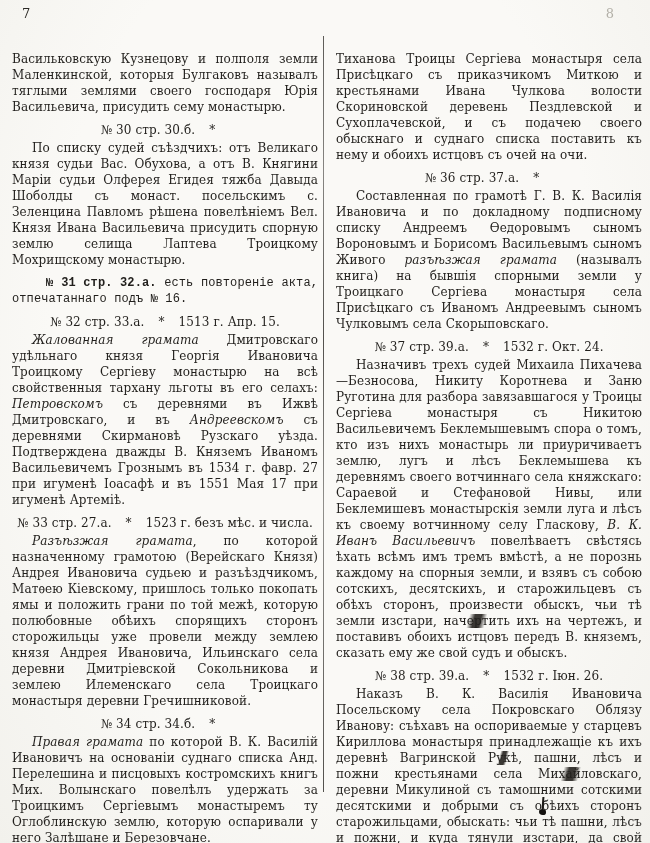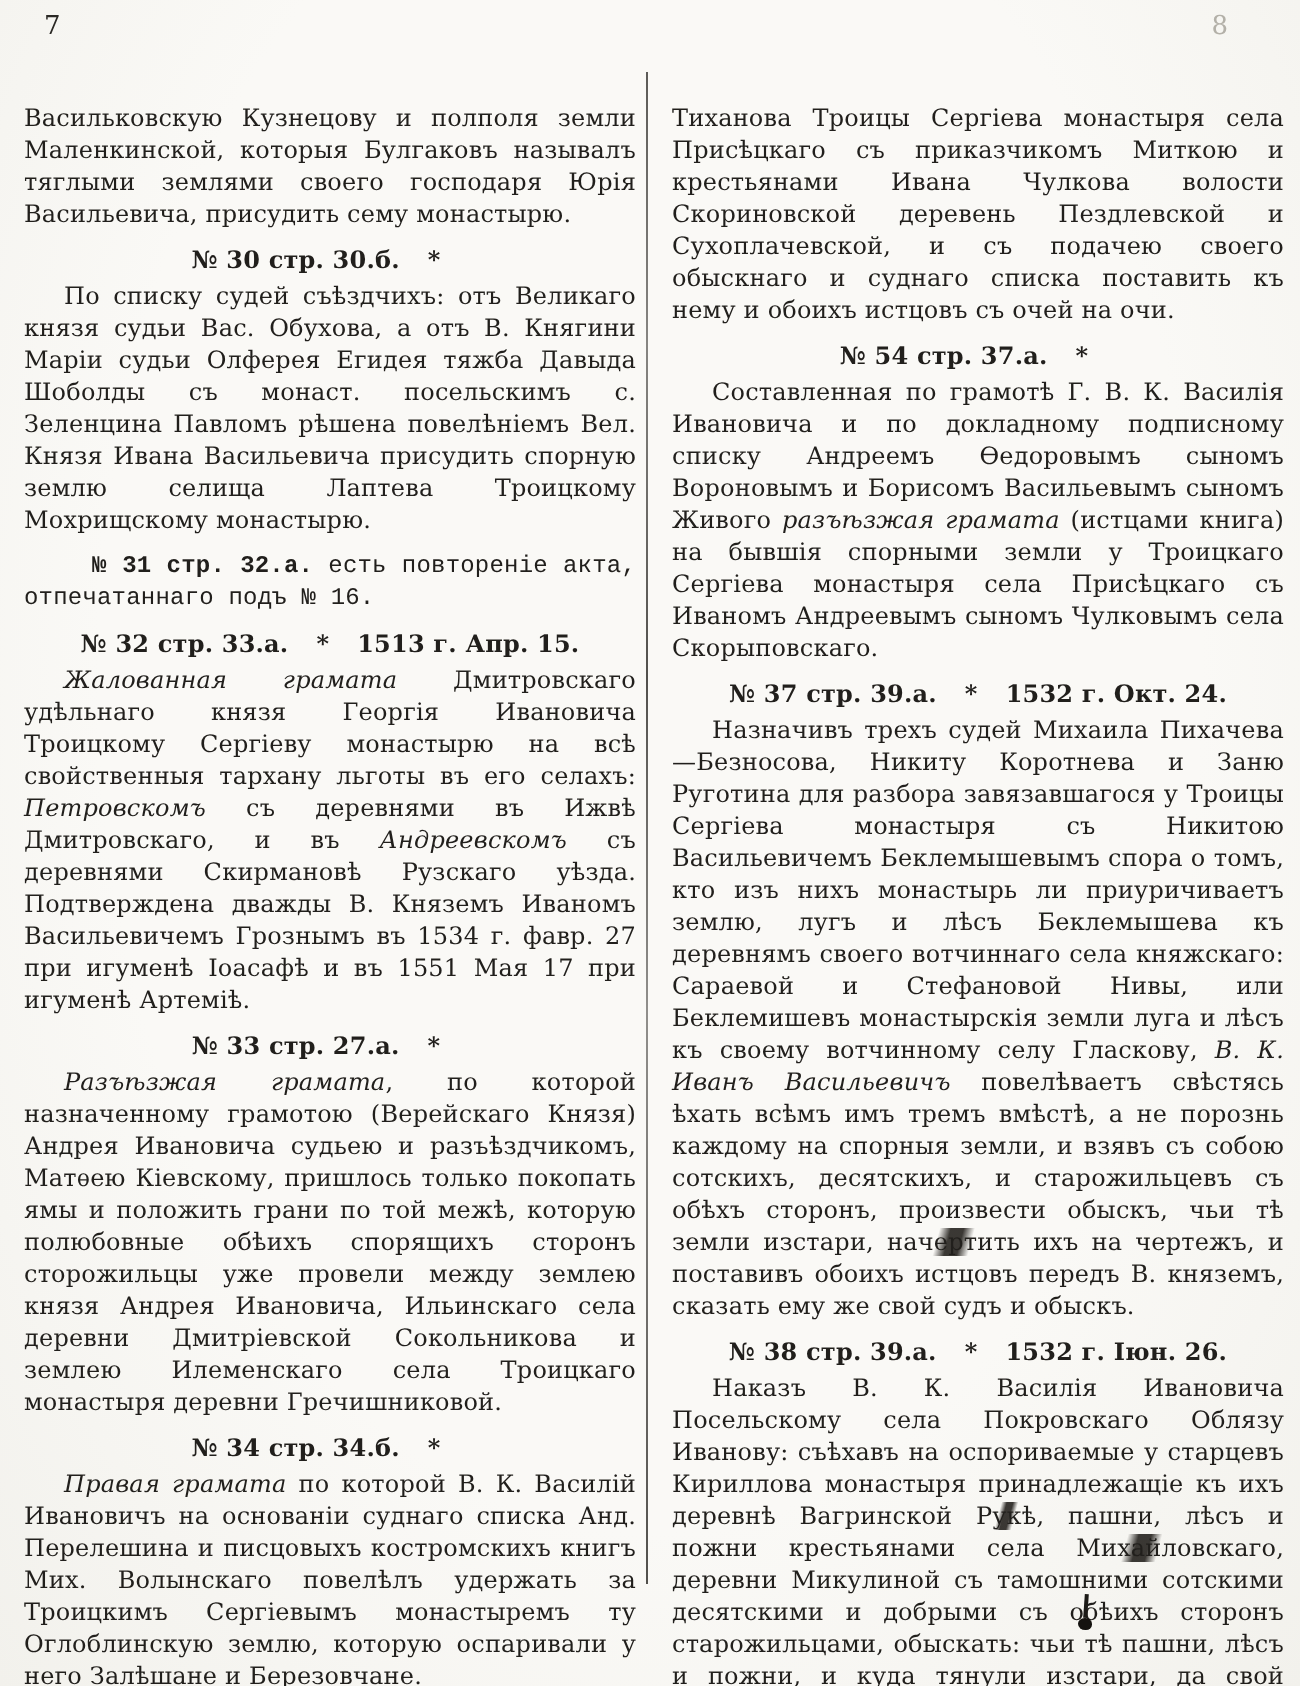--- a/index.html
+++ b/index.html
@@ -54,21 +54,21 @@
   .col p {
     margin: 0;
     text-indent: 20px;
   }
   .col p.noindent { text-indent: 0; margin-top: 17px; }
   .col p.entrynote { text-indent: 34px; margin-top: 7px; font-family: Liberation Mono, monospace; }
   .entry-head {
     display: flex;
     justify-content: center;
     align-items: flex-end;
-    font-weight: bold;
+    font-weight: normal;
     margin: 7px 0 2px 0;
     white-space: nowrap;
   }
   .eh-star { margin: 0 14px; }
   .run-b { font-weight: bold; }
   .run-i { font-style: italic; }
   .run-strike {
     background-image: linear-gradient(105deg,
       rgba(25,22,18,0) 38%, rgba(25,22,18,.85) 46%,
       rgba(25,22,18,.85) 55%, rgba(25,22,18,0) 63%);
@@ -118,40 +118,41 @@
         <p class="entrynote"><span class="run-b">№ 31 стр. 32.а. </span><span>есть повтореніе акта, отпечатаннаго подъ № 16.</span></p>
         <div class="entry-head">
           <span class="eh-num">№ 32 стр. 33.а.</span>
           <span class="eh-star">*</span>
           <span class="eh-date">1513 г. Апр. 15.</span>
         </div>
         <p><span class="run-i">Жалованная грамата</span><span> Дмитровскаго удѣльнаго князя Георгія Ивановича Троицкому Сергіеву монастырю на всѣ свойственныя тархану льготы въ его селахъ: </span><span class="run-i">Петровскомъ</span><span> съ деревнями въ Ижвѣ Дмитровскаго, и въ </span><span class="run-i">Андреевскомъ</span><span> съ деревнями Скирмановѣ Рузскаго уѣзда. Подтверждена дважды В. Княземъ Иваномъ Васильевичемъ Грознымъ въ 1534 г. фавр. 27 при игуменѣ Іоасафѣ и въ 1551 Мая 17 при игуменѣ Артеміѣ.</span></p>
         <div class="entry-head">
           <span class="eh-num">№ 33 стр. 27.а.</span>
           <span class="eh-star">*</span>
+          <span class="eh-date">1523 г. безъ мѣс. и числа.</span>
         </div>
         <p><span class="run-i">Разъѣзжая грамата</span><span>, по которой назначенному грамотою (Верейскаго Князя) Андрея Ивановича судьею и разъѣздчикомъ, Матѳею Кіевскому, пришлось только покопать ямы и положить грани по той межѣ, которую полюбовные обѣихъ спорящихъ сторонъ сторожильцы уже провели между землею князя Андрея Ивановича, Ильинскаго села деревни Дмитріевской Сокольникова и землею Илеменскаго села Троицкаго монастыря деревни Гречишниковой.</span></p>
         <div class="entry-head">
           <span class="eh-num">№ 34 стр. 34.б.</span>
           <span class="eh-star">*</span>
         </div>
         <p><span class="run-i">Правая грамата</span><span> по которой В. К. Василій Ивановичъ на основаніи суднаго списка Анд. Перелешина и писцовыхъ костромскихъ книгъ Мих. Волынскаго повелѣлъ удержать за Троицкимъ Сергіевымъ монастыремъ ту Оглоблинскую землю, которую оспаривали у него Залѣшане и Березовчане.</span></p>
         <div class="entry-head">
           <span class="eh-num">№ 35 стр. 36.б.</span>
           <span class="eh-star">*</span>
           <span class="eh-date">1526 г. Авг. 29.</span>
         </div>
       </div>
     <div class="col">
         <p class="noindent"><span>Тиханова Троицы Сергіева монастыря села Присѣцкаго съ приказчикомъ Миткою и крестьянами Ивана Чулкова волости Скориновской деревень Пездлевской и Сухоплачевской, и съ подачею своего обыскнаго и суднаго списка поставить къ нему и обоихъ истцовъ съ очей на очи.</span></p>
         <div class="entry-head">
-          <span class="eh-num">№ 54 стр. 37.а.</span>
+          <span class="eh-num">№ 36 стр. 37.а.</span>
           <span class="eh-star">*</span>
         </div>
-        <p><span>Составленная по грамотѣ Г. В. К. Василія Ивановича и по докладному подписному списку Андреемъ Ѳедоровымъ сыномъ Вороновымъ и Борисомъ Васильевымъ сыномъ Живого </span><span class="run-i">разъѣзжая грамата</span><span> (истцами книга) на бывшія спорными земли у Троицкаго Сергіева монастыря села Присѣцкаго съ Иваномъ Андреевымъ сыномъ Чулковымъ села Скорыповскаго.</span></p>
+        <p><span>Составленная по грамотѣ Г. В. К. Василія Ивановича и по докладному подписному списку Андреемъ Ѳедоровымъ сыномъ Вороновымъ и Борисомъ Васильевымъ сыномъ Живого </span><span class="run-i">разъѣзжая грамата</span><span> (называлъ книга) на бывшія спорными земли у Троицкаго Сергіева монастыря села Присѣцкаго съ Иваномъ Андреевымъ сыномъ Чулковымъ села Скорыповскаго.</span></p>
         <div class="entry-head">
           <span class="eh-num">№ 37 стр. 39.а.</span>
           <span class="eh-star">*</span>
           <span class="eh-date">1532 г. Окт. 24.</span>
         </div>
         <p><span>Назначивъ трехъ судей Михаила Пихачева—Безносова, Никиту Коротнева и Заню Руготина для разбора завязавшагося у Троицы Сергіева монастыря съ Никитою Васильевичемъ Беклемышевымъ спора о томъ, кто изъ нихъ монастырь ли приуричиваетъ землю, лугъ и лѣсъ Беклемышева къ деревнямъ своего вотчиннаго села княжскаго: Сараевой и Стефановой Нивы, или Беклемишевъ монастырскія земли луга и лѣсъ къ своему вотчинному селу Гласкову, </span><span class="run-i">В. К. Иванъ Васильевичъ</span><span> повелѣваетъ свѣстясь ѣхать всѣмъ имъ тремъ вмѣстѣ, а не порознь каждому на спорныя земли, и взявъ съ собою сотскихъ, десятскихъ, и старожильцевъ съ обѣхъ сторонъ, произвести обыскъ, чьи тѣ земли изстари, </span><span class="run-strike">начертить</span><span> ихъ на чертежъ, и поставивъ обоихъ истцовъ передъ В. княземъ, сказать ему же свой судъ и обыскъ.</span></p>
         <div class="entry-head">
           <span class="eh-num">№ 38 стр. 39.а.</span>
           <span class="eh-star">*</span>
           <span class="eh-date">1532 г. Іюн. 26.</span>

